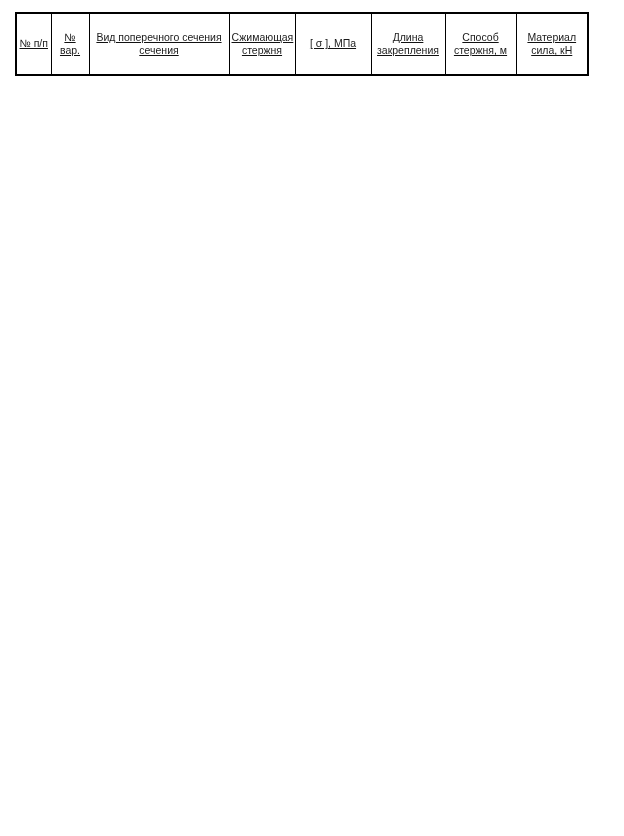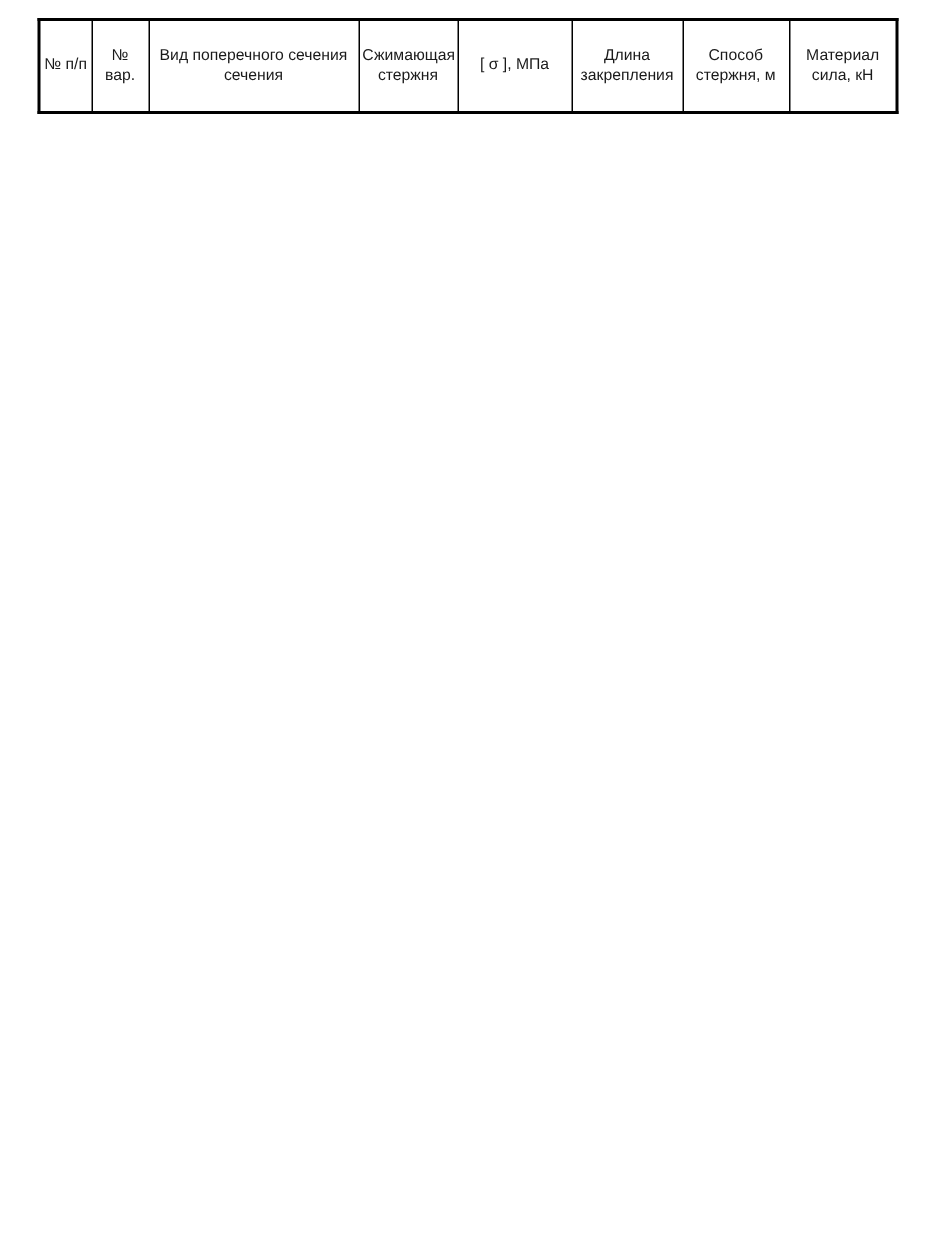--- a/index.html
+++ b/index.html
@@ -1,21 +1,21 @@
 <!DOCTYPE html>
 <html><head>
 <meta charset="utf-8">
 <style>
   html,body{margin:0;padding:0;}
   body{
     width:624px;height:836px;background:#ffffff;
     font-family:"Liberation Sans", sans-serif;color:#111;
     position:relative;overflow:hidden;
   }
-  .sheet{position:absolute;left:25px;top:12px;}
+  .sheet{position:absolute;left:15px;top:12px;text-decoration:underline;}
   table{border-collapse:collapse;table-layout:fixed;width:572px;border:2px solid #000;}
   th,td{
     border:1px solid #000;text-align:center;vertical-align:middle;
     padding:0 2px;font-size:11px;color:#1a1a1a;overflow:hidden;
   }
   thead tr{height:62px;}
   th{font-weight:normal;font-size:10.5px;line-height:1.25;}
   #svgdefs{position:absolute;width:0;height:0;}
 </style>
 </head>

